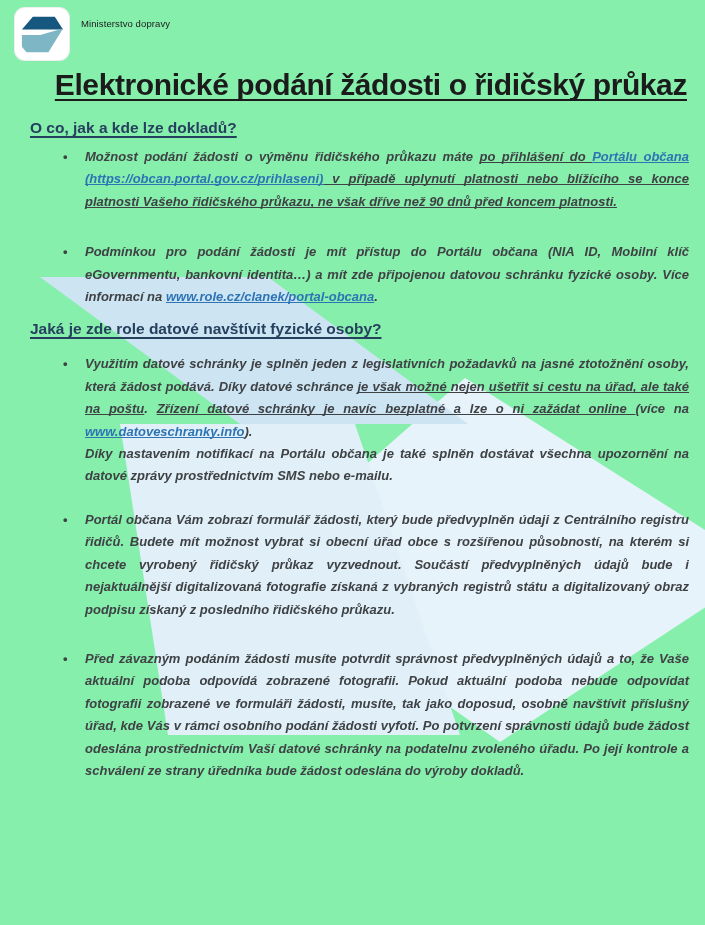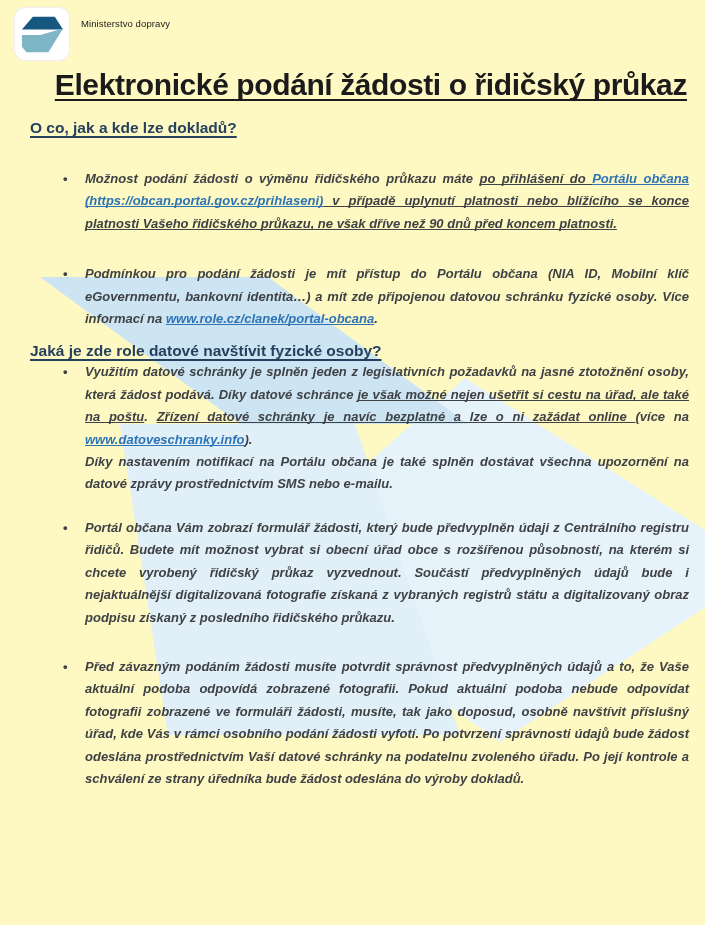--- a/index.html
+++ b/index.html
@@ -1,17 +1,17 @@
 <!DOCTYPE html>
 <html lang="cs"><head>
 <meta charset="utf-8">
 <style>
   html,body{margin:0;padding:0;background:#fff;}
   .page{
-    position:relative;width:705px;height:925px;background:#fef9c3;overflow:hidden;
+    position:relative;width:705px;height:925px;background:#86efac;overflow:hidden;
     font-family:"Liberation Sans",sans-serif;
   }
   .watermark{position:absolute;left:0;top:0;width:705px;height:925px;z-index:0;}
   .content{position:relative;z-index:1;}
 
   
   .doc-header{display:flex;align-items:flex-start;padding:8px 0 0 15px;height:56px;}
   .logo-card{
     width:54px;height:52px;background:#fff;border-radius:10px;
     box-shadow:0 0 0 1px #efefef;display:flex;align-items:center;justify-content:center;
@@ -43,24 +43,24 @@
 
   .sec-body{margin:0 16px 0 85px;}
   .para{
     position:relative;margin:0;text-align:justify;
     font-size:13px;line-height:22.4px;font-weight:bold;font-style:italic;color:#3f4245;
   }
   .para.bullet::before{
     content:"\2022";position:absolute;left:-22px;top:0;
     font-style:normal;font-size:13px;color:#3f4245;
   }
-  .para.first{margin-top:31px;}
+  .para.first{margin-top:9px;}
   .para.gap{margin-top:28px;}
   .para.biggap{margin-top:27px;}
-  #sec-1 .para.first{margin-top:1px;}
+  #sec-1 .para.first{margin-top:15px;}
   #sec-2 .para.first{margin-top:21px;}
   .para.cont{margin-top:0;}
 
   .u{text-decoration:underline;text-decoration-thickness:1.3px;text-decoration-skip-ink:none;}
   .doc-link{
     color:#2e74b5;text-decoration:underline;text-decoration-thickness:1.3px;
     text-decoration-skip-ink:none;cursor:pointer;
   }
 </style>
 </head>

